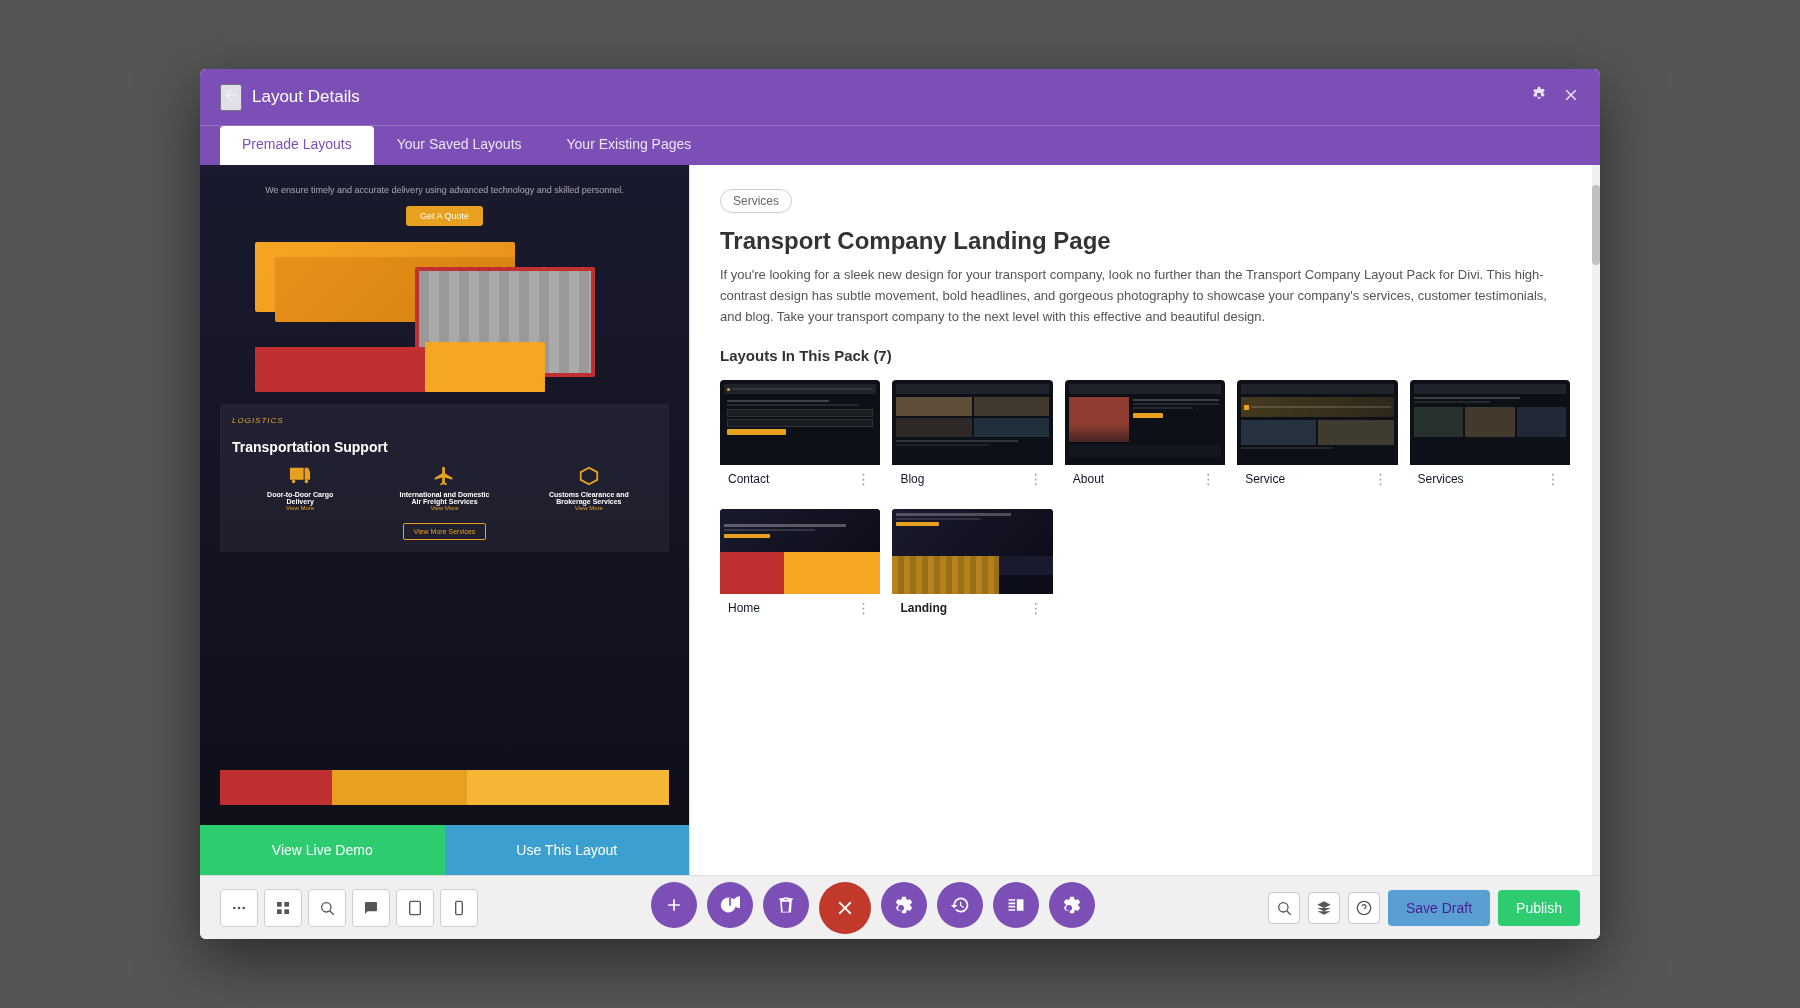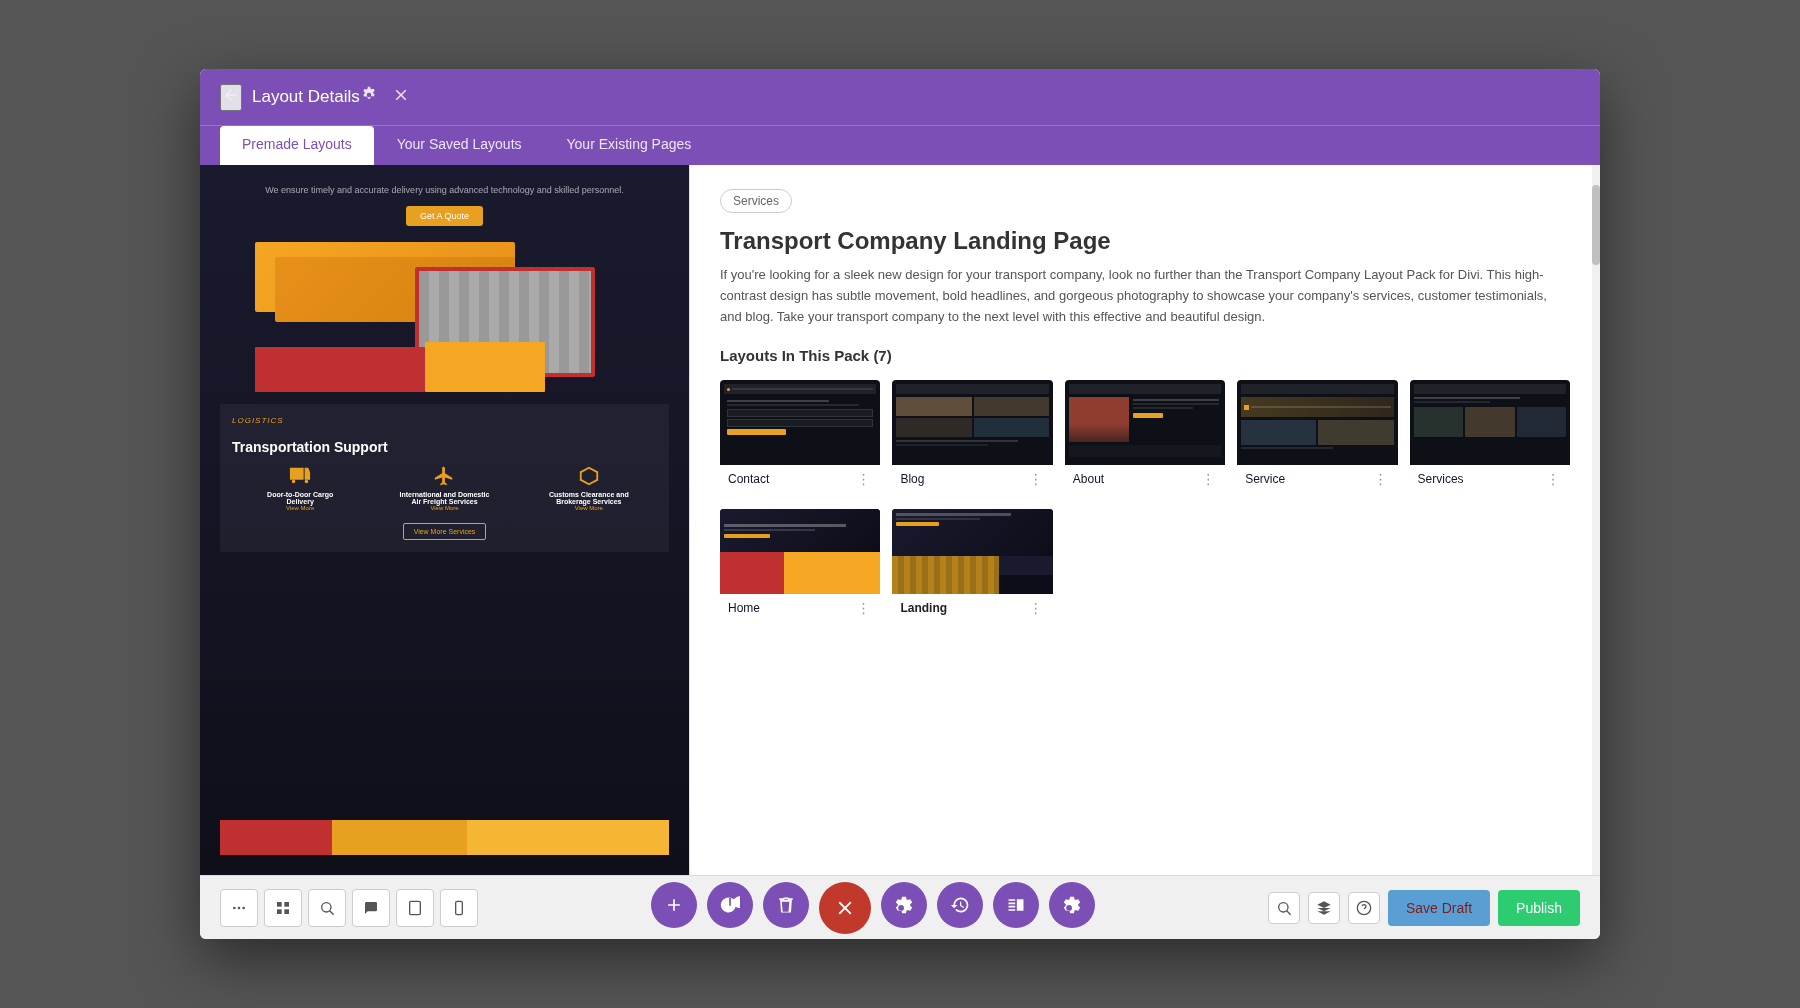--- a/index.html
+++ b/index.html
@@ -1,21 +1,21 @@
 <!DOCTYPE html>
 <html><head>
   <meta charset="utf-8">
   <style>
     * { box-sizing: border-box; margin: 0; padding: 0; }
     body { font-family: -apple-system, BlinkMacSystemFont, 'Segoe UI', sans-serif; background: #555; display: flex; align-items: center; justify-content: center; min-height: 100vh; }
     
     .modal-wrapper { width: 1400px; height: 870px; background: #fff; border-radius: 6px; overflow: hidden; box-shadow: 0 20px 60px rgba(0,0,0,0.5); display: flex; flex-direction: column; }
     
     
-    .modal-header { background: #7b4fb5; padding: 0 20px; height: 56px; display: flex; align-items: center; justify-content: flex-start; flex-shrink: 0; }
+    .modal-header { background: #7b4fb5; padding: 0 20px; height: 56px; display: flex; align-items: center; justify-content: space-between; flex-shrink: 0; }
     .modal-header-left { display: flex; align-items: center; gap: 10px; }
     .back-icon { color: #fff; font-size: 18px; cursor: pointer; opacity: 0.9; }
     .modal-title { color: #fff; font-size: 17px; font-weight: 500; }
     .modal-header-right { display: flex; align-items: center; gap: 14px; }
     .header-icon-btn { color: #fff; font-size: 18px; cursor: pointer; opacity: 0.85; background: none; border: none; }
     
     
     .tabs-bar { background: #7b4fb5; padding: 0 20px; display: flex; gap: 1px; border-top: 1px solid rgba(255,255,255,0.2); flex-shrink: 0; }
     .tab { padding: 10px 22px; color: rgba(255,255,255,0.85); font-size: 14px; cursor: pointer; border-bottom: 3px solid transparent; transition: all 0.2s; }
     .tab.active { background: #fff; color: #7b4fb5; border-radius: 4px 4px 0 0; font-weight: 500; border-bottom: 3px solid #fff; }
@@ -70,21 +70,21 @@
     
     .bottom-toolbar { height: 64px; background: #f0f0f0; border-top: 1px solid #ddd; display: flex; align-items: center; justify-content: space-between; padding: 0 20px; flex-shrink: 0; }
     .toolbar-left { display: flex; gap: 6px; }
     .toolbar-icon-btn { width: 38px; height: 38px; border-radius: 4px; border: 1px solid #ccc; background: #fff; cursor: pointer; display: flex; align-items: center; justify-content: center; color: #555; font-size: 14px; }
     .toolbar-center { display: flex; gap: 10px; }
     .toolbar-circle-btn { width: 46px; height: 46px; border-radius: 50%; border: none; cursor: pointer; display: flex; align-items: center; justify-content: center; color: #fff; font-size: 18px; }
     .btn-purple { background: #7b4fb5; }
     .btn-close-x { background: #c0392b; width: 52px; height: 52px; font-size: 20px; }
     .toolbar-right { display: flex; align-items: center; gap: 8px; }
     .toolbar-right-icon { width: 32px; height: 32px; border-radius: 4px; background: #fff; border: 1px solid #ccc; display: flex; align-items: center; justify-content: center; cursor: pointer; color: #555; font-size: 14px; }
-    .save-draft-btn { background: #5a9fd4; color: #7f1d1d; border: none; padding: 10px 18px; border-radius: 4px; font-size: 14px; cursor: pointer; font-weight: 500; }
+    .save-draft-btn { background: #5a9fd4; color: #4c1d95; border: none; padding: 10px 18px; border-radius: 4px; font-size: 14px; cursor: pointer; font-weight: 500; }
     .publish-btn { background: #2ecc71; color: #fff; border: none; padding: 10px 18px; border-radius: 4px; font-size: 14px; cursor: pointer; font-weight: 500; }
     
     
     .icon-svg { width: 18px; height: 18px; fill: currentColor; }
   </style>
 </head>
 <body>
 
 <div class="modal-wrapper">
 
@@ -177,20 +177,24 @@
           </div>
 
           <div style="display:flex; width:100%; height:35px; margin-top:auto;">
             <div style="flex:1; background:#c03030;"></div>
             <div style="flex:1.2; background:#e8a020;"></div>
             <div style="flex:1.8; background:#f5b535;"></div>
           </div>
         </div>
       </div>
 
+      <div class="preview-actions">
+        <button class="preview-btn demo">View Live Demo</button>
+        <button class="preview-btn use">Use This Layout</button>
+      </div>
     </div>
 
     <div class="detail-panel">
       <span class="category-tag">Services</span>
       <h1 class="layout-title">Transport Company Landing Page</h1>
       <p class="layout-desc">If you're looking for a sleek new design for your transport company, look no further than the Transport Company Layout Pack for Divi. This high-contrast design has subtle movement, bold headlines, and gorgeous photography to showcase your company's services, customer testimonials, and blog. Take your transport company to the next level with this effective and beautiful design.</p>
       <h3 class="pack-title">Layouts In This Pack (7)</h3>
 
       
       <div class="layouts-grid">

